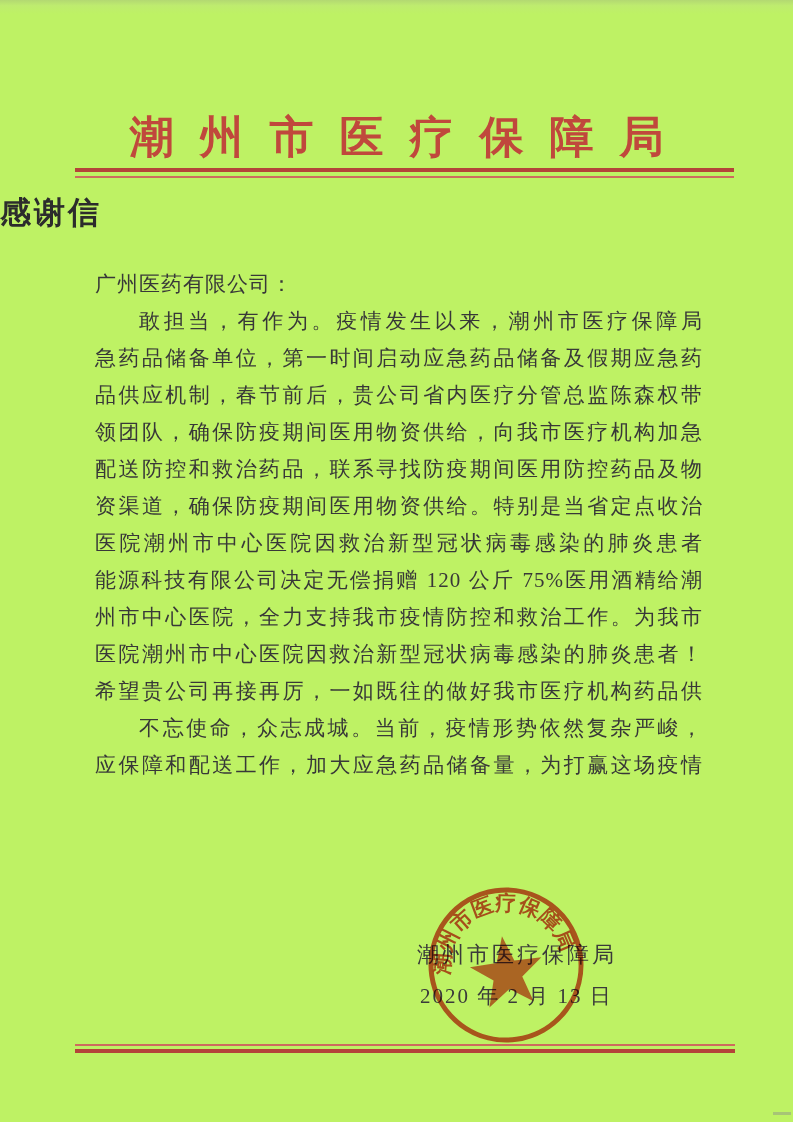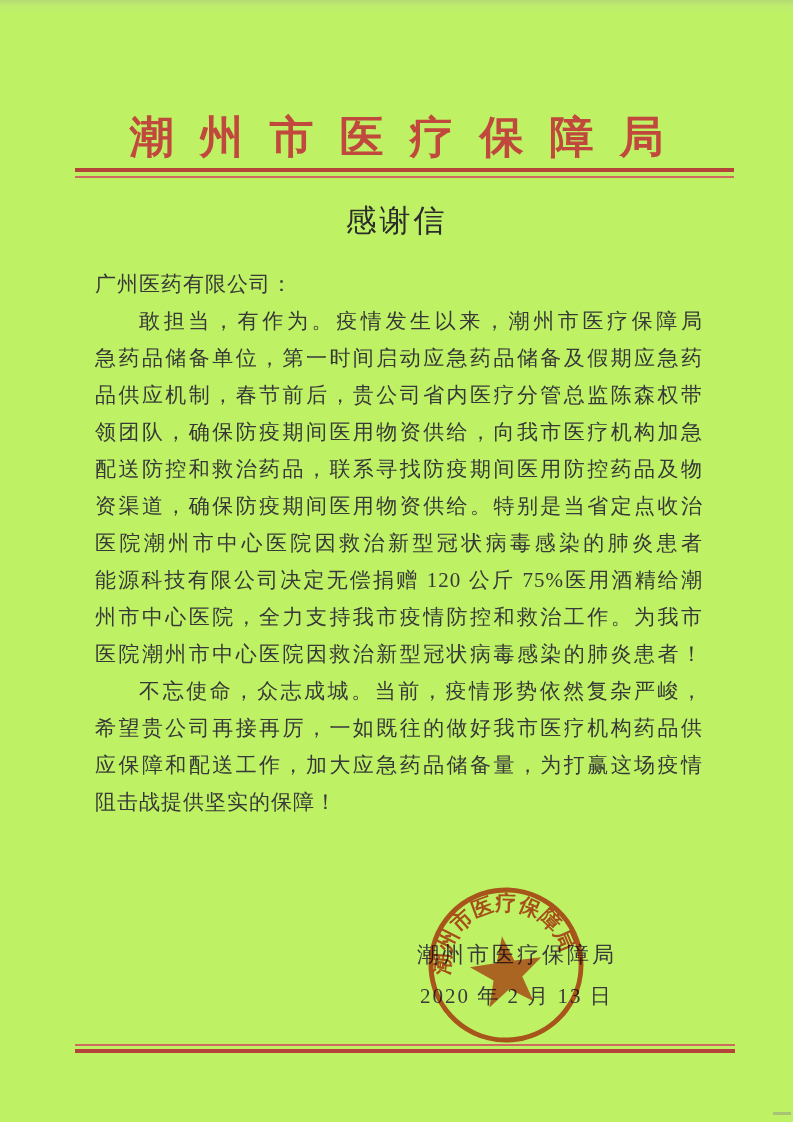--- a/index.html
+++ b/index.html
@@ -30,23 +30,23 @@
     letter-spacing: 26px;
     text-indent: 26px; 
     white-space: nowrap;
   }
 
   .rule-top { position: absolute; left: 75px; top: 168px; width: 659px; }
   .rule-top .thick { height: 4px; background: #b44439; }
   .rule-top .thin  { height: 2px; background: #cd6b5e; margin-top: 4px; }
 
   .doc-title {
-    position: absolute; top: 200px; left: 0; width: 100%;
-    text-align: center;
-    font-size: 31px; font-weight: 400;
+    position: absolute; top: 192px; left: 0; width: 100%;
+    text-align: left;
+    font-size: 31px; font-weight: 700;
     color: #2c2c2c;
     letter-spacing: 3px;
   }
 
   
   .letter-body {
     position: absolute; left: 95px; top: 266px; width: 608px;
     font-size: 21px; color: #383838;
     line-height: 37px;
     letter-spacing: 1px;
@@ -104,24 +104,23 @@
     <div class="bline indent">敢担当，有作为。疫情发生以来，潮州市医疗保障局</div>
     <div class="bline">急药品储备单位，第一时间启动应急药品储备及假期应急药</div>
     <div class="bline">品供应机制，春节前后，贵公司省内医疗分管总监陈森权带</div>
     <div class="bline">领团队，确保防疫期间医用物资供给，向我市医疗机构加急</div>
     <div class="bline">配送防控和救治药品，联系寻找防疫期间医用防控药品及物</div>
     <div class="bline">资渠道，确保防疫期间医用物资供给。特别是当省定点收治</div>
     <div class="bline">医院潮州市中心医院因救治新型冠状病毒感染的肺炎患者</div>
     <div class="bline">能源科技有限公司决定无偿捐赠 120 公斤 75%医用酒精给潮</div>
     <div class="bline">州市中心医院，全力支持我市疫情防控和救治工作。为我市</div>
     <div class="bline">医院潮州市中心医院因救治新型冠状病毒感染的肺炎患者！</div>
+    <div class="bline">希望贵公司再接再厉，一如既往的做好我市医疗机构药品供</div>
     <div class="bline indent">不忘使命，众志成城。当前，疫情形势依然复杂严峻，</div>
-    <div class="bline">希望贵公司再接再厉，一如既往的做好我市医疗机构药品供</div>
     <div class="bline">应保障和配送工作，加大应急药品储备量，为打赢这场疫情</div>
-    <div class="bline last">阻击战提供坚实的保障！</div>
   </div>
 
   <div class="sig-org">潮州市医疗保障局</div>
   <div class="sig-date">2020 年 2 月 13 日</div>
 
   <div class="seal-wrap">
     <svg width="162" height="162" viewBox="0 0 162 162">
       <circle class="seal-ring" cx="81" cy="81" r="75"></circle>
       <path id="sealArc" d="M 24,83 A 57,57 0 0 1 138,83" fill="none"></path>
       <text class="seal-text-arc">

